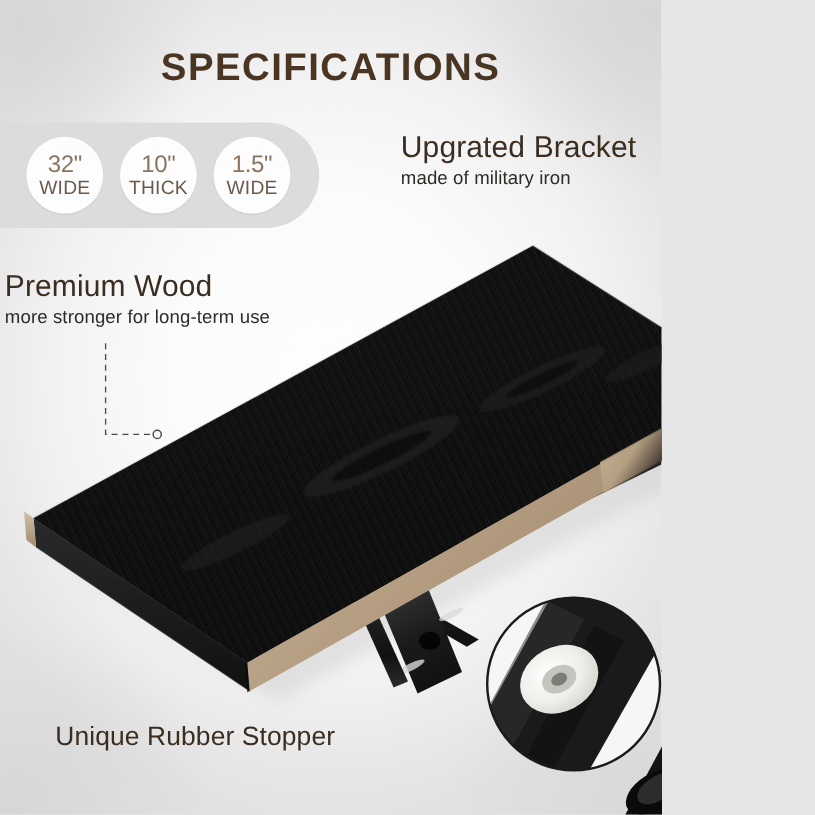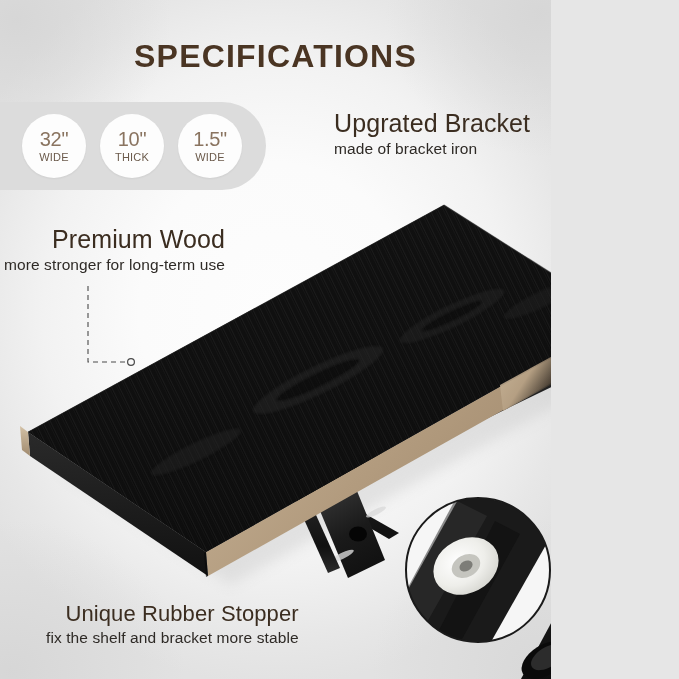--- a/index.html
+++ b/index.html
@@ -52,29 +52,29 @@
     background:#fdfdfd;
     display:flex; flex-direction:column;
     align-items:center; justify-content:center;
     box-shadow:0 1px 2px rgba(0,0,0,.06);
   }
   .badge .num {
     font-size:20px; color:#8a7460; line-height:1;
     font-weight:normal; letter-spacing:-.3px;
   }
   .badge .lbl {
-    font-size:11px; color:#6b5a4b; line-height:1;
+    font-size:16px; color:#6b5a4b; line-height:1;
     margin-top:3px; letter-spacing:.2px;
   }
 
   
   .callout { position:absolute; }
   .callout .head {
     font-size:25px; color:#3b2d20; line-height:1.08;
-    font-weight:normal; letter-spacing:.1px;text-align:right;
+    font-weight:normal; letter-spacing:.1px;
   }
   .callout .sub {
     font-size:15.5px; color:#2e2a26; line-height:1.2;
     margin-top:3px; letter-spacing:.1px;
   }
   #callout-bracket { left:334px; top:110px; }
   #callout-wood    { left:4px;  top:226px; }
   #callout-stopper { left:46px;  top:602px; }
   #callout-stopper .head { font-size:22px; }
   #callout-stopper .sub  { font-size:15.5px; }
@@ -292,26 +292,25 @@
       <div class="lbl">THICK</div>
     </div>
     <div class="badge">
       <div class="num">1.5"</div>
       <div class="lbl">WIDE</div>
     </div>
   </div>
 
   <div class="callout" id="callout-bracket">
     <div class="head">Upgrated Bracket</div>
-    <div class="sub">made of bracket iron</div>
+    <div class="sub">made of military iron</div>
   </div>
 
   <div class="callout" id="callout-wood">
     <div class="head">Premium Wood</div>
     <div class="sub">more stronger for long-term use</div>
   </div>
 
   <div class="callout" id="callout-stopper">
     <div class="head">Unique Rubber Stopper</div>
-    <div class="sub">fix the shelf and bracket more stable</div>
   </div>
 
 </div>
 
 </body></html>

